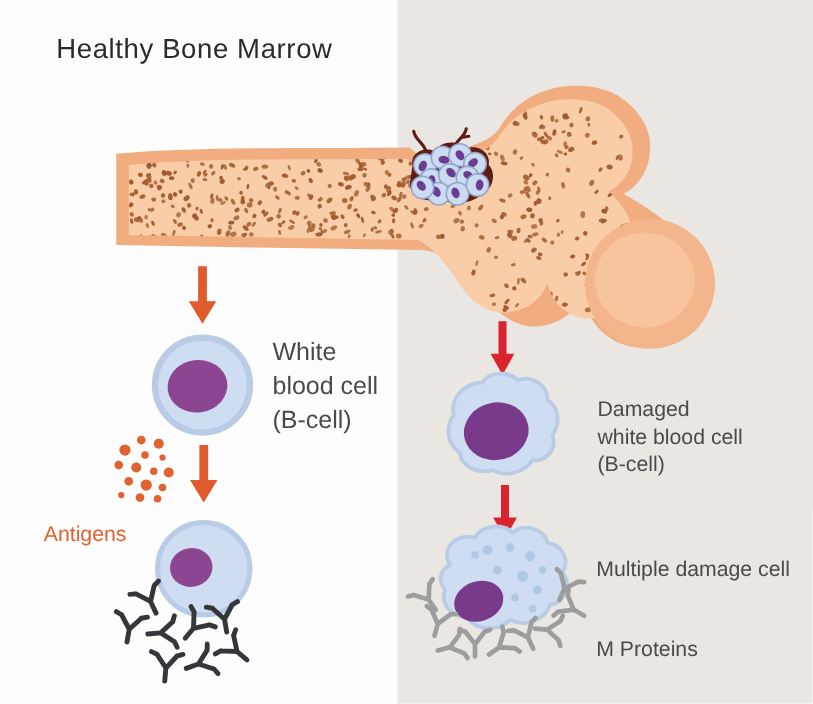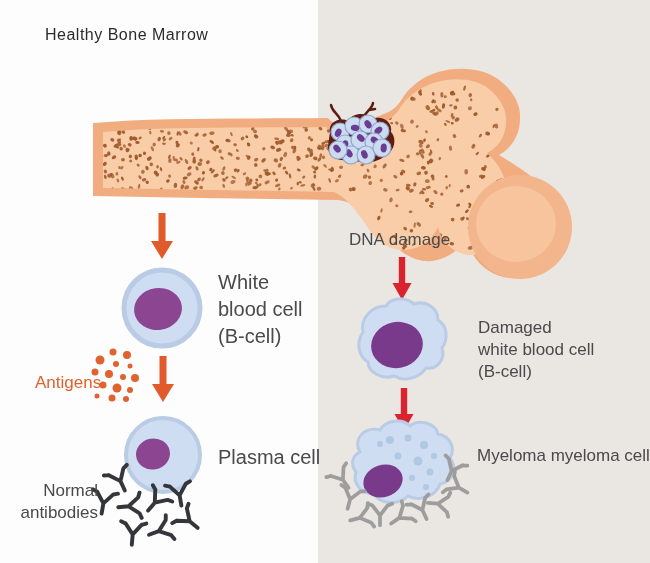--- a/index.html
+++ b/index.html
@@ -9,35 +9,35 @@
     background:var(--c-bg_left,#fdfdfd);
     font-family:"Liberation Sans",sans-serif;
     overflow:hidden;
   }
   .right-bg{
     position:absolute;left:318px;top:0;width:332px;height:563px;
     background:var(--c-bg_right,#eae6e2);
   }
   .panel-title{
     position:absolute;top:26px;
-    font-size:16px;letter-spacing:.5px;
+    font-size:22px;letter-spacing:.5px;
     color:var(--c-title_text,#2b2b2b);
     white-space:nowrap;
   }
   #title-left{left:45px;}
   #title-right{left:358px;}
   .lbl{
     position:absolute;
     font-size:17px;line-height:22px;
     color:var(--c-label_text,#4a4a4a);
     white-space:pre-line;
   }
   .lbl-big{font-size:20px;line-height:27px;}
   #lbl-wbc{left:218px;top:269px;}
-  #lbl-antigens{left:35px;top:372px;color:var(--c-antigen_orange,#e0622e);text-align:right;}
+  #lbl-antigens{left:35px;top:417px;color:var(--c-antigen_orange,#e0622e);text-align:right;}
   #lbl-plasma{left:218px;top:444px;}
   #lbl-normal{left:10px;top:480px;width:88px;text-align:right;}
   #lbl-dna{left:349px;top:229px;}
   #lbl-damaged{left:478px;top:317px;}
   #lbl-myeloma{left:477px;top:445px;}
   #lbl-mproteins{left:477px;top:509px;}
   svg{position:absolute;left:0;top:0;}
   .bone-cortex{fill:var(--c-bone_cortex,#f1ad80);}
   .bone-marrow{fill:var(--c-bone_marrow,#f8cda7);}
   .ball{fill:#f3b68c;}
@@ -659,21 +659,18 @@
         <use href="#antibody" stroke="#9D9D9D" transform="translate(441 504) rotate(95) scale(1.1)"></use>
         <use href="#antibody" stroke="#9D9D9D" transform="translate(456 486) rotate(-60) scale(1.1)"></use>
         <use href="#antibody" stroke="#9D9D9D" transform="translate(453 468) rotate(25) scale(1.1)"></use>
       </g>
   </svg>
 
   <div id="lbl-wbc" class="lbl lbl-big">White
 blood cell
 (B-cell)</div>
   <div id="lbl-antigens" class="lbl">Antigens</div>
-  <div id="lbl-plasma" class="lbl lbl-big">Plasma cell</div>
-  <div id="lbl-normal" class="lbl">Normal
-antibodies</div>
-  <div id="lbl-dna" class="lbl">DNA damage</div>
   <div id="lbl-damaged" class="lbl">Damaged
 white blood cell
 (B-cell)</div>
-  <div id="lbl-myeloma" class="lbl">Myeloma myeloma cell</div>
+  <div id="lbl-myeloma" class="lbl">Multiple damage cell</div>
+  <div id="lbl-mproteins" class="lbl">M Proteins</div>
 </div>
 
 </body></html>

